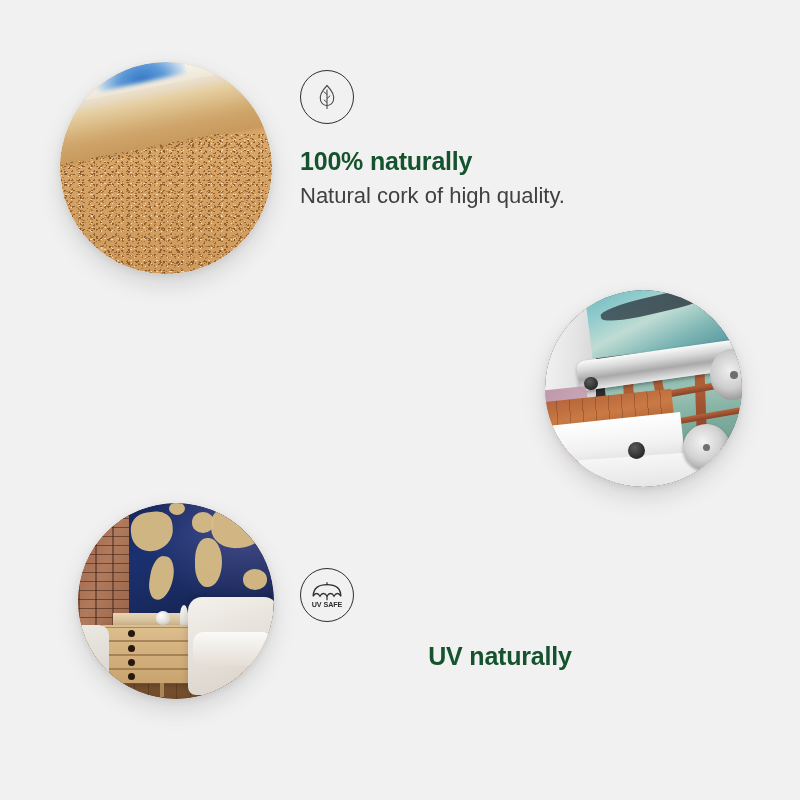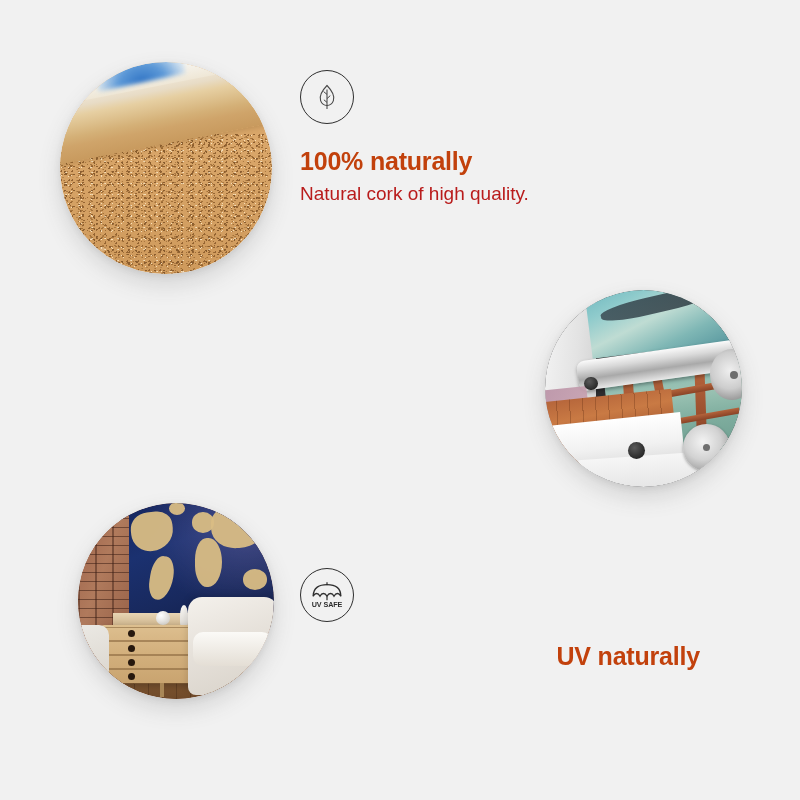--- a/index.html
+++ b/index.html
@@ -274,40 +274,40 @@
   .feature .icon-badge {
     width: 54px; height: 54px; border-radius: 50%;
     border: 1.6px solid #2e2e2e;
     display: flex; align-items: center; justify-content: center;
     box-sizing: border-box;
   }
   .feature h2 {
     margin: 0;
     font-size: 25px;
     font-weight: bold;
-    color: #c2410c;
+    color: #14532d;
     letter-spacing: -0.2px;
     line-height: 1.15;
   }
   .feature p {
     margin: 6px 0 0 0;
-    font-size: 19px;
-    color: #b91c1c;
+    font-size: 22px;
+    color: #404040;
     line-height: 1.3;
     font-weight: normal;
   }
 
   #feature-natural { left: 300px; top: 70px; width: 330px; text-align: left; }
   #feature-natural .icon-badge { margin-bottom: 23px; }
   #feature-natural h2 { font-size: 25px; }
 
   #feature-fullhd { left: 250px; top: 312px; width: 240px; text-align: right; }
   #feature-fullhd .icon-badge { margin: 0 0 17px auto; }
 
-  #feature-uv { left: 300px; top: 568px; width: 400px; text-align: right; }
+  #feature-uv { left: 300px; top: 568px; width: 400px; text-align: center; }
   #feature-uv .icon-badge { margin-bottom: 20px; }
 
   .monitor-text {
     font-size: 8.5px;
     font-weight: bold;
     font-style: italic;
     fill: #2e2e2e;
     font-family: "Liberation Sans", sans-serif;
   }
   .uv-text {

